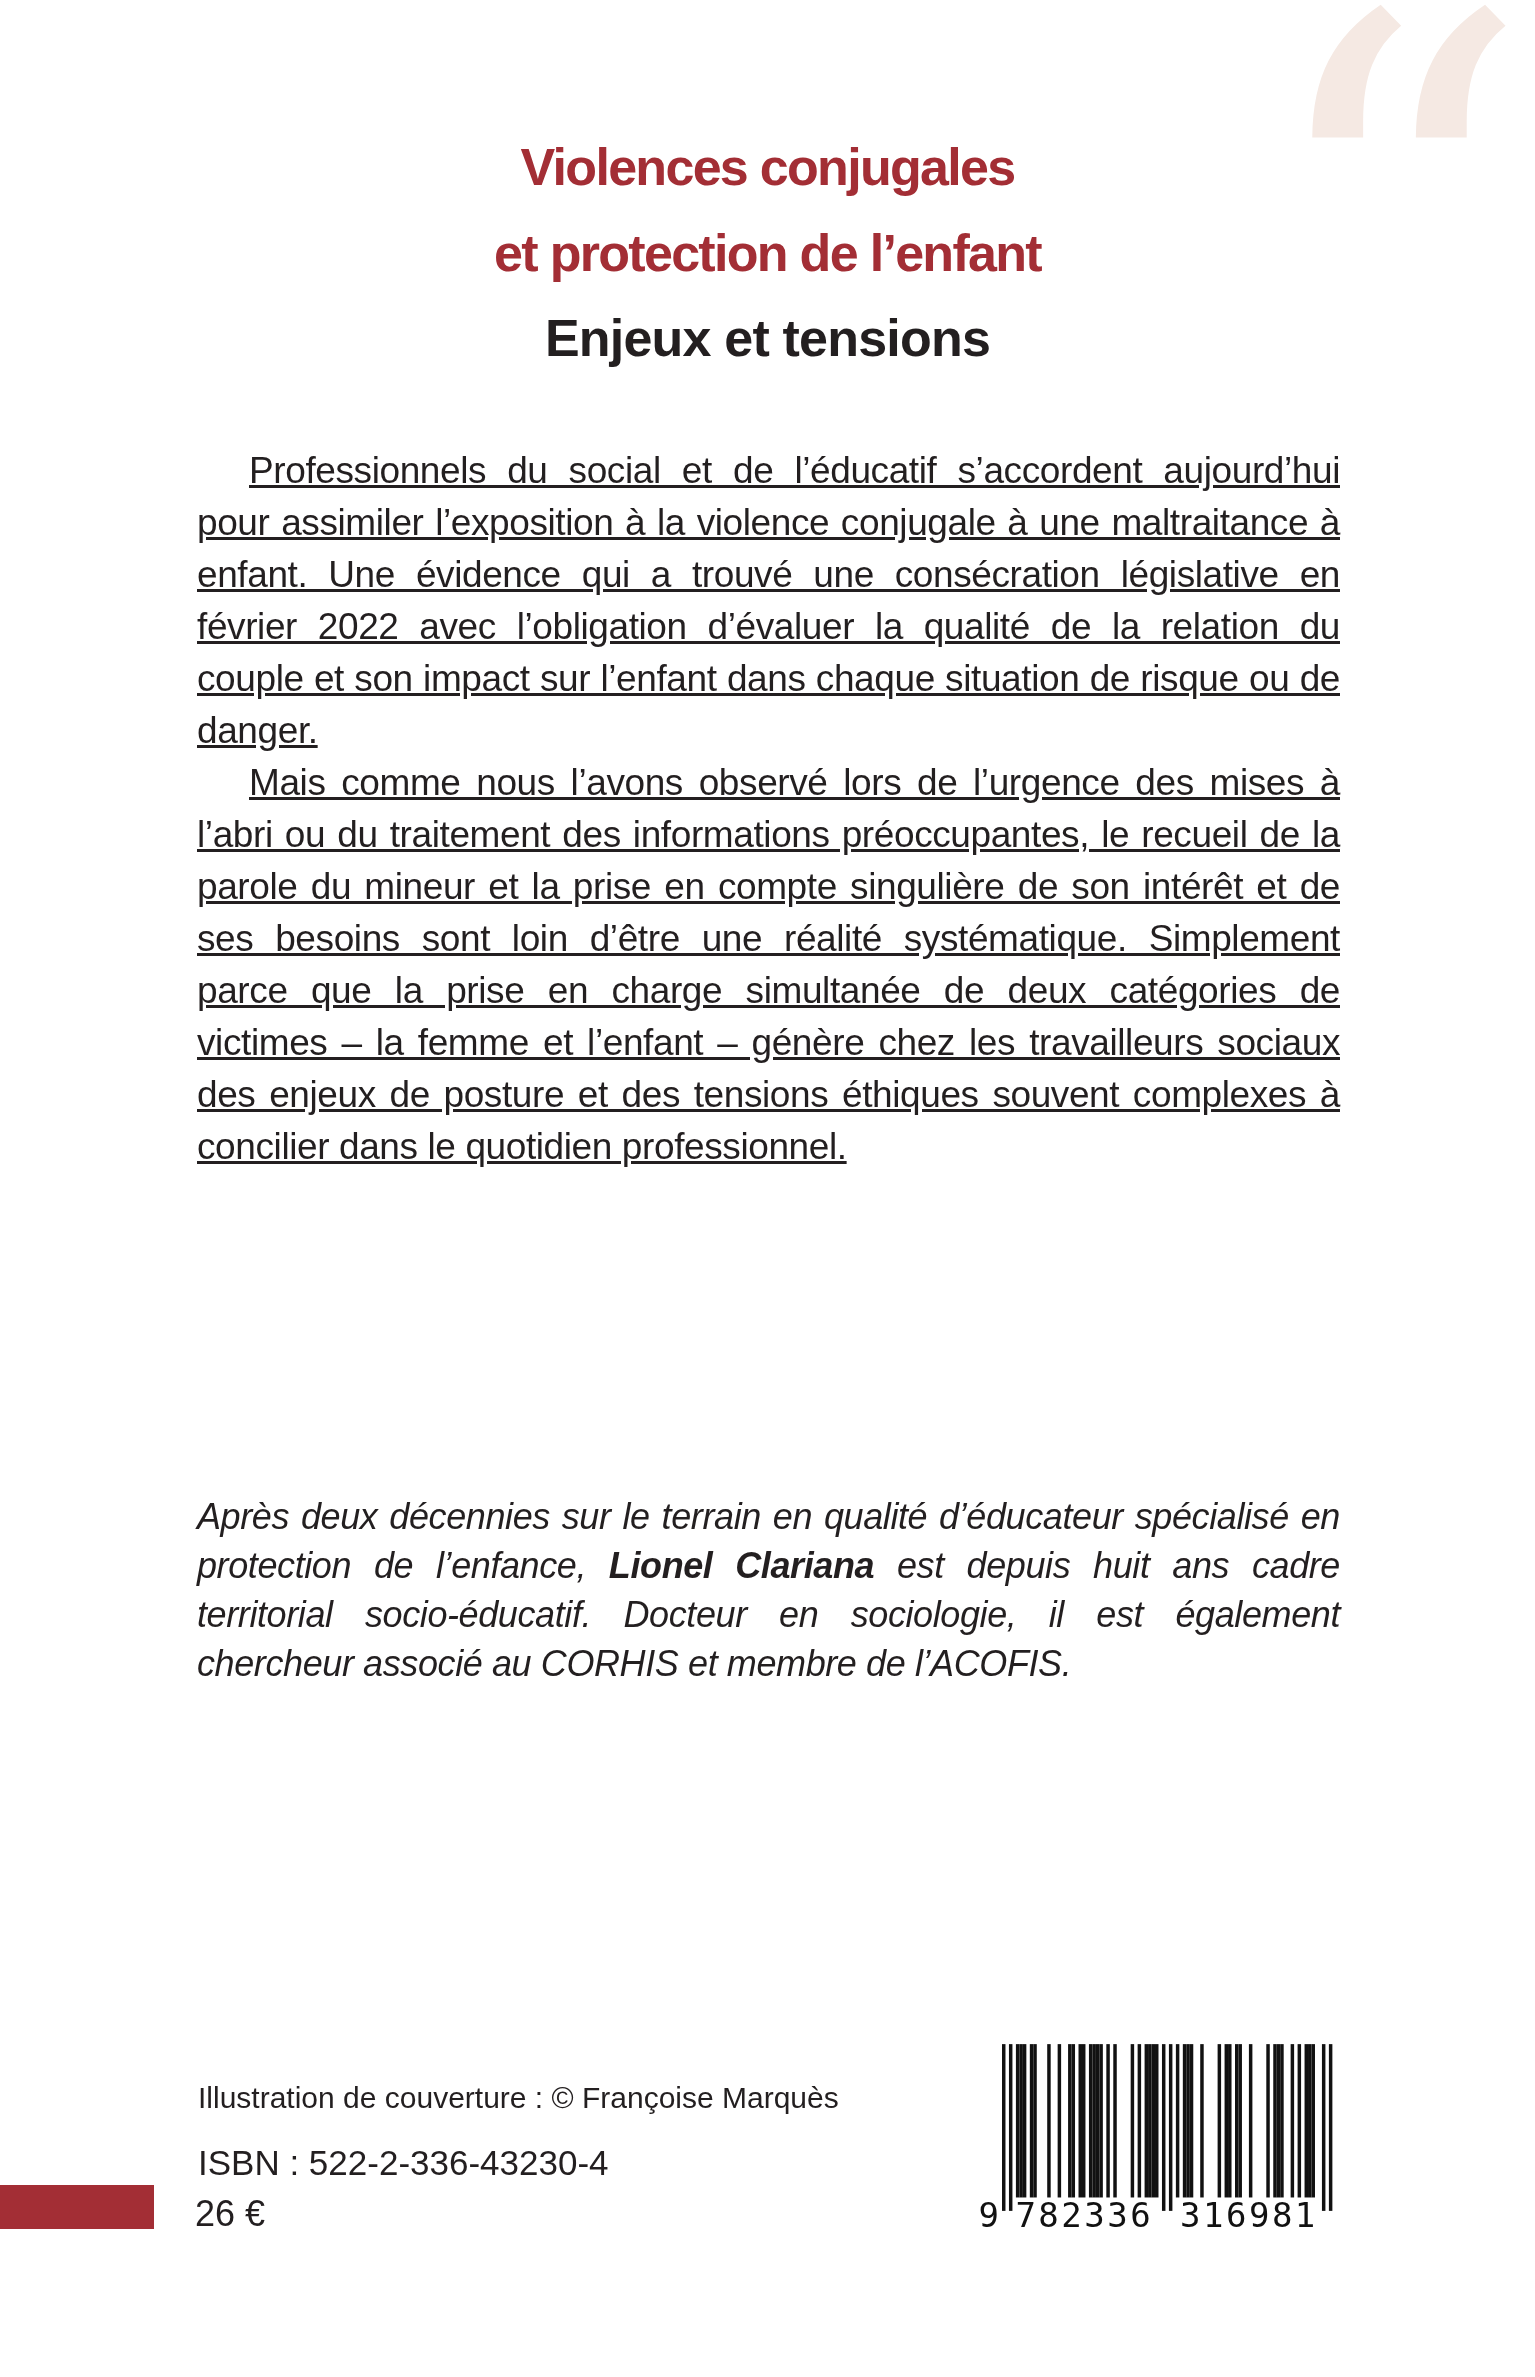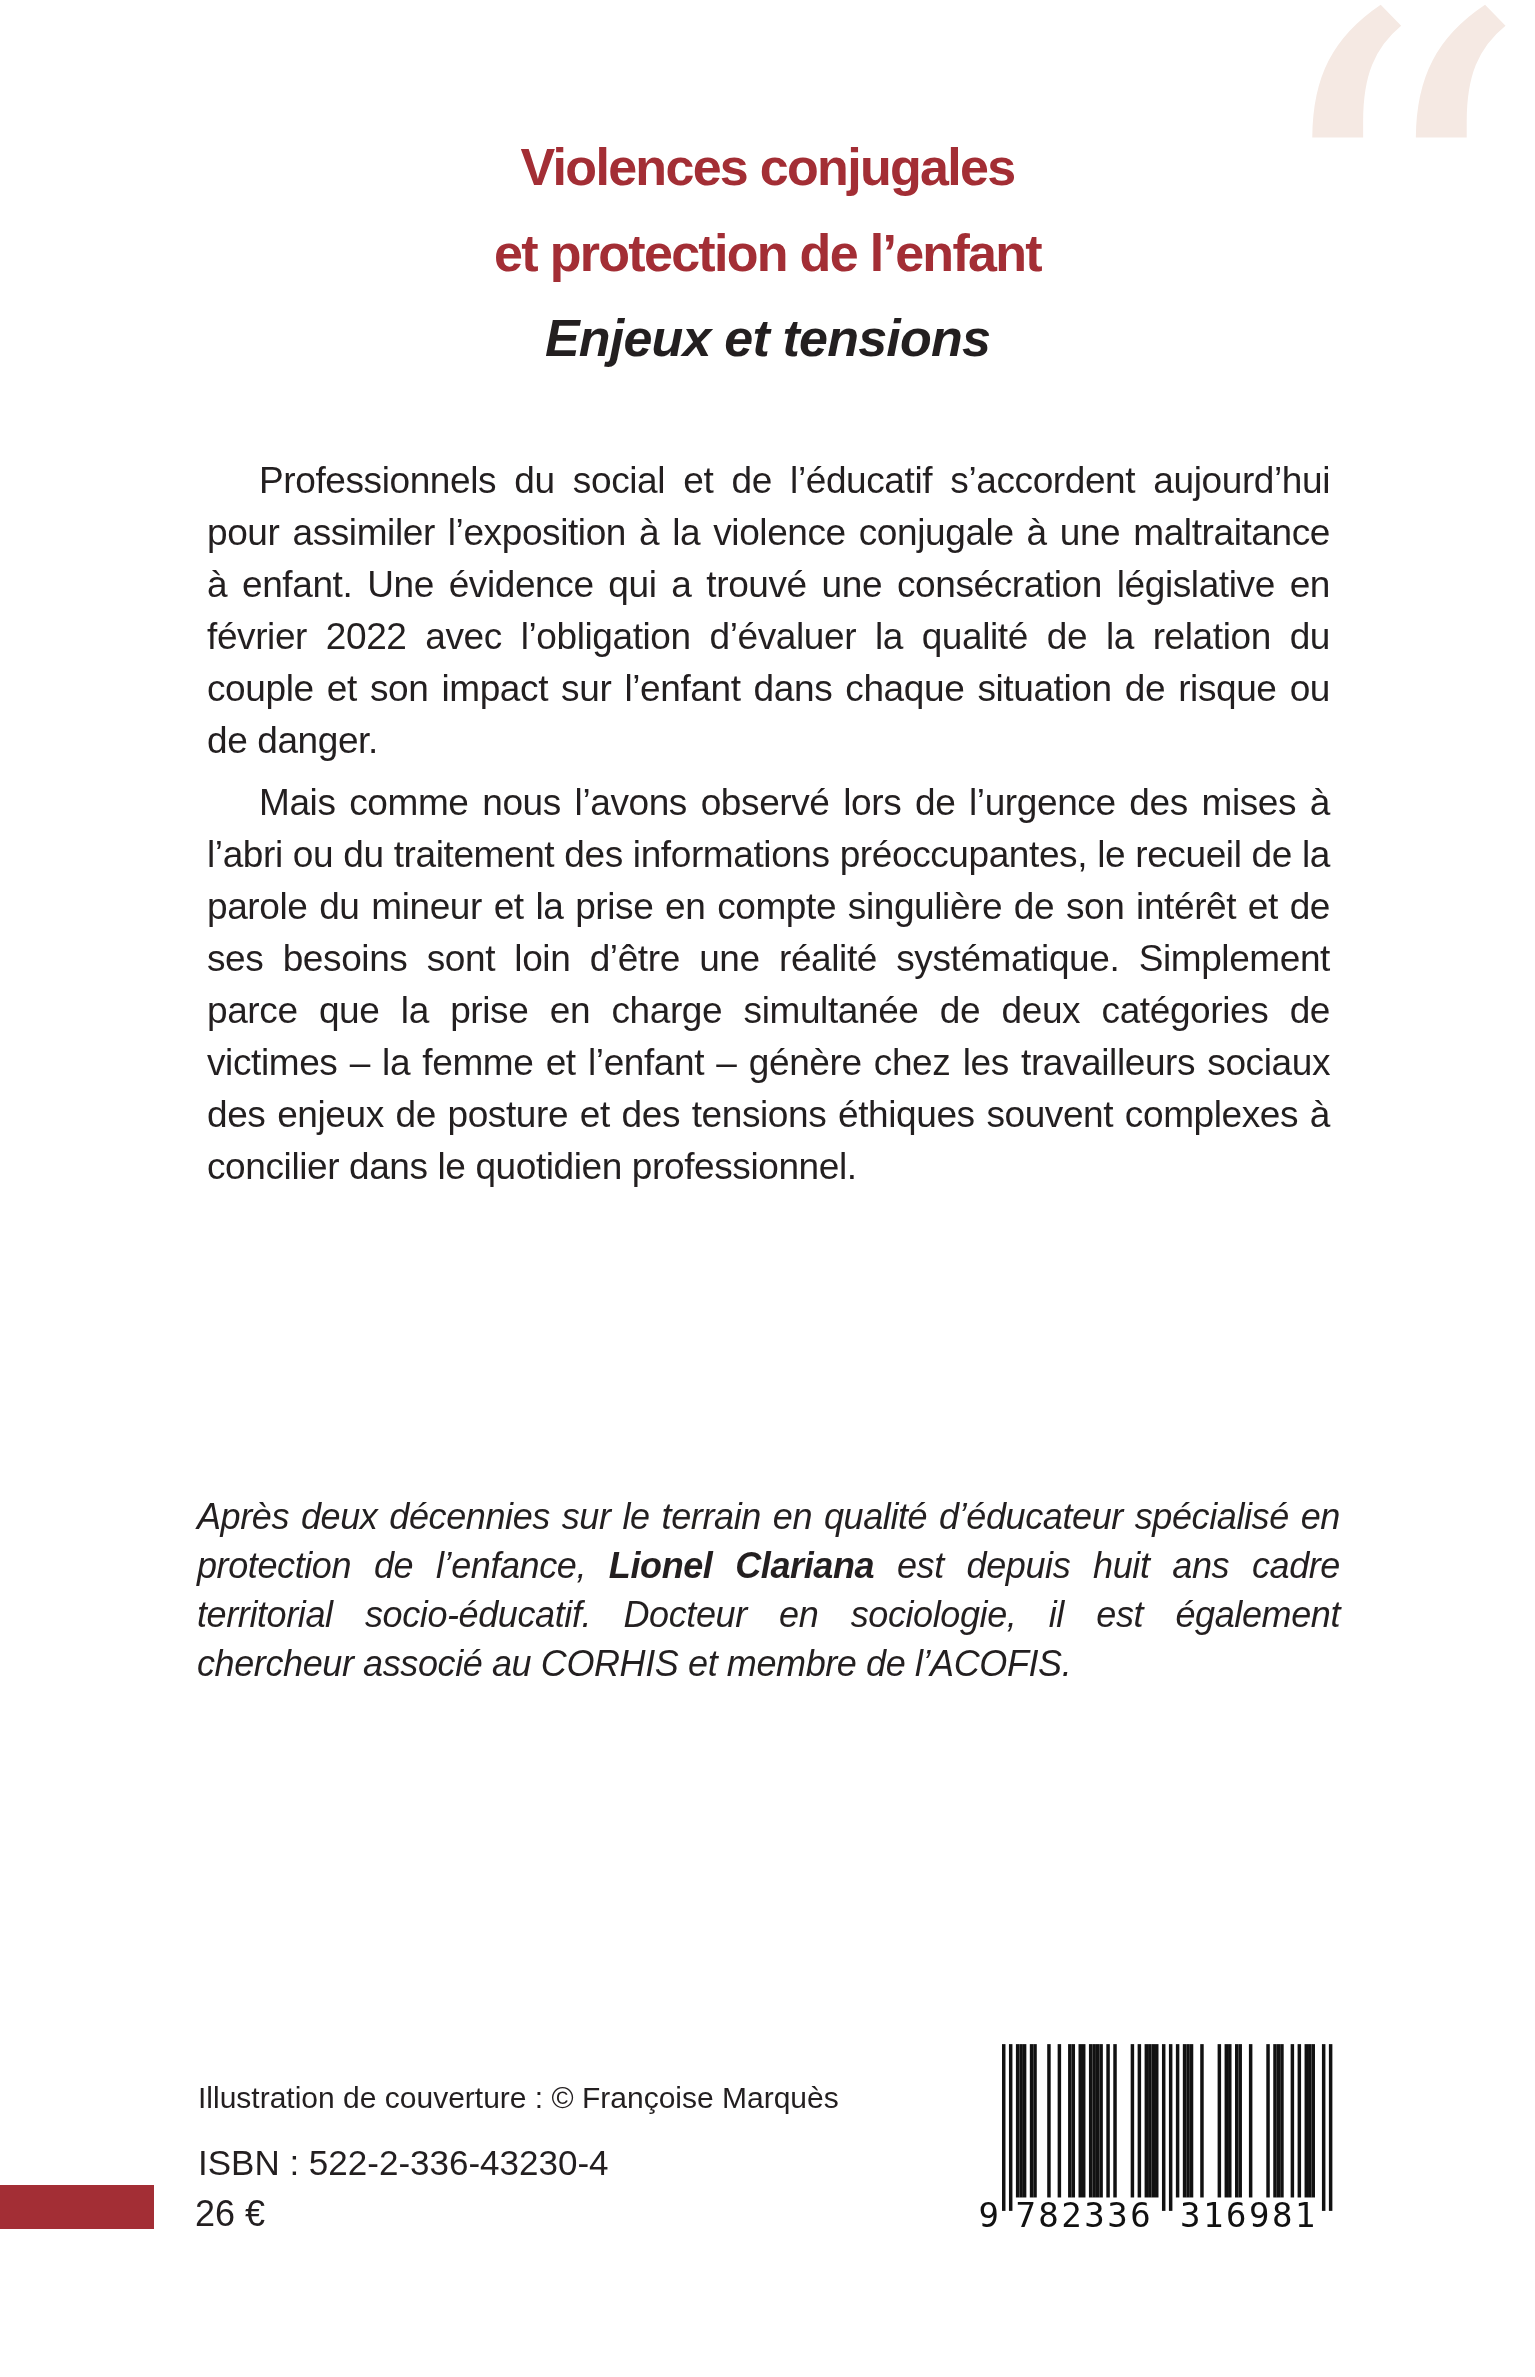--- a/index.html
+++ b/index.html
@@ -31,30 +31,29 @@
     letter-spacing:-1.7px;
     color:var(--accent,#a32e35);
   }
   .subtitle{
     position:absolute;top:305px;left:0;right:0;
     text-align:center;
     font-size:52px;font-weight:bold;line-height:67px;
     letter-spacing:-0.8px;
     color:var(--text,#231f20);
     z-index:2;
-    font-style:italic;
   }
   .synopsis{
     position:absolute;top:445px;left:197px;width:1143px;
     font-size:37px;line-height:52px;
     letter-spacing:-0.4px;
     text-align:justify;
     z-index:2;
   }
-  .synopsis p{margin:10px;text-indent:52px;}
+  .synopsis p{margin:0;text-indent:52px;text-decoration:underline;}
   .bio{
     position:absolute;top:1492px;left:197px;width:1143px;
     font-size:36px;line-height:49px;
     font-style:italic;
     letter-spacing:-0.4px;
     text-align:justify;
     z-index:2;
   }
   .bio .bio-name{font-weight:bold;margin-top:48px;}
   .collection{

